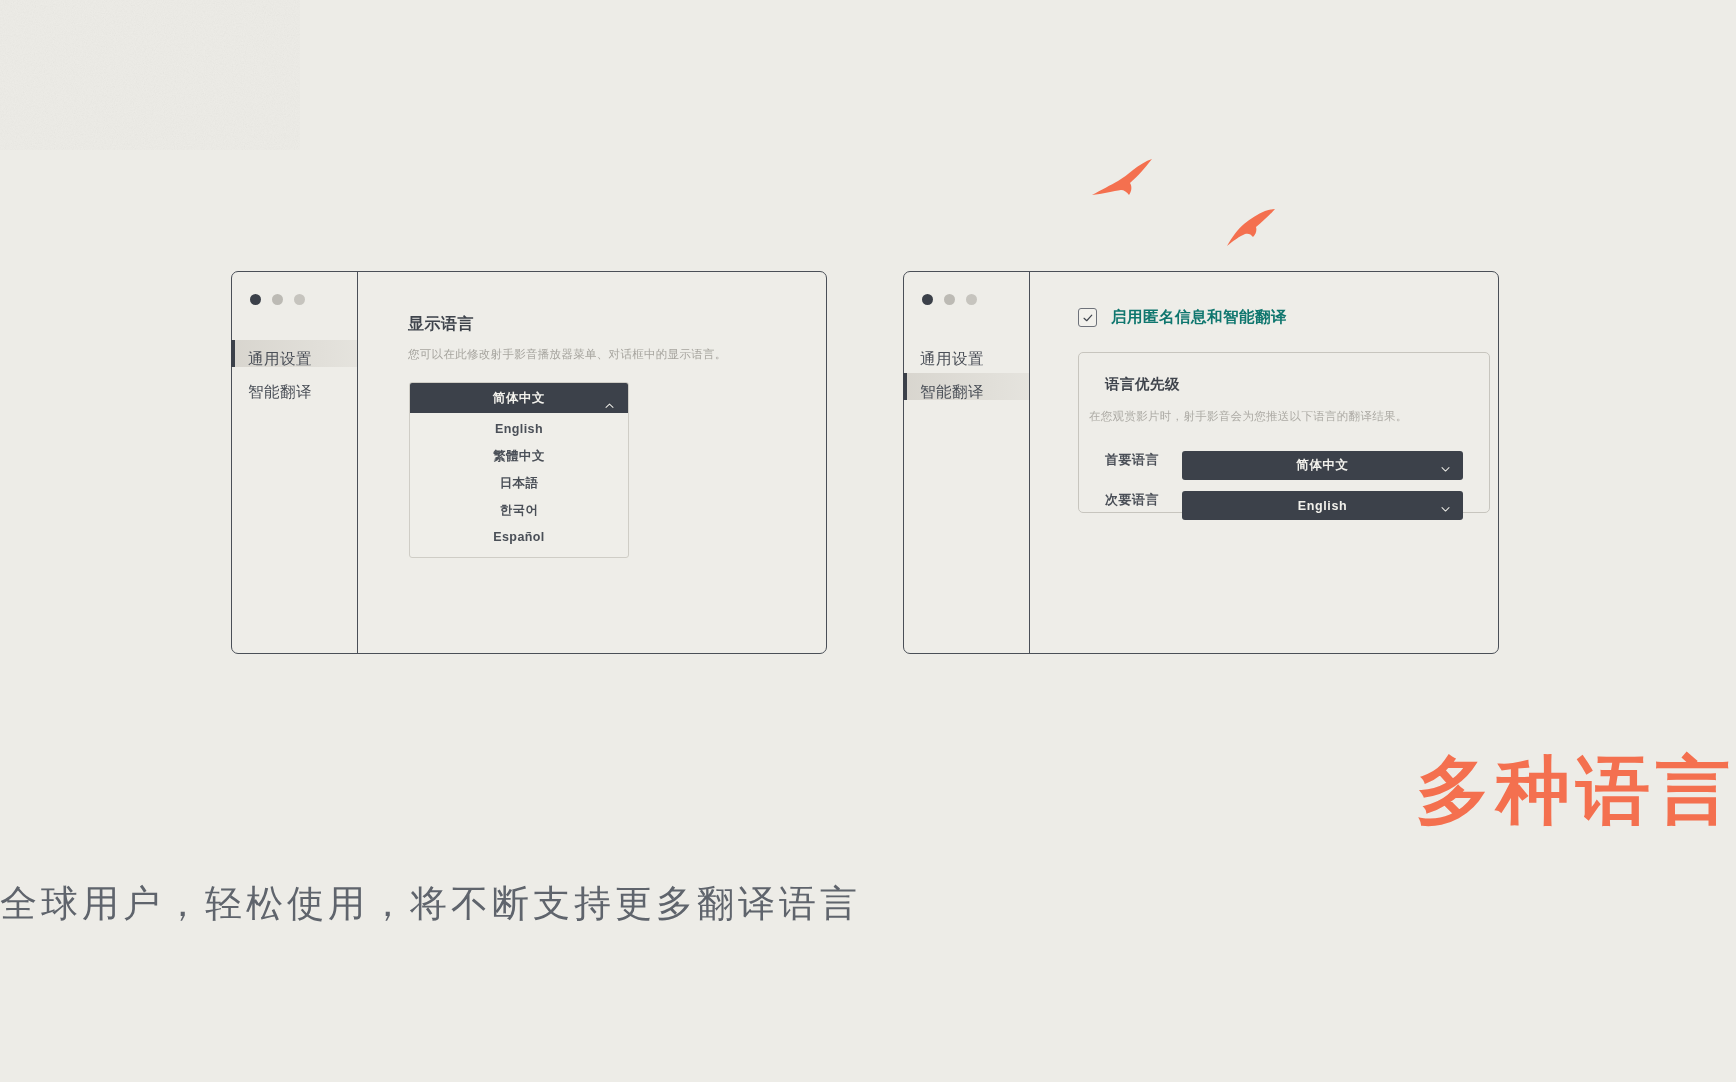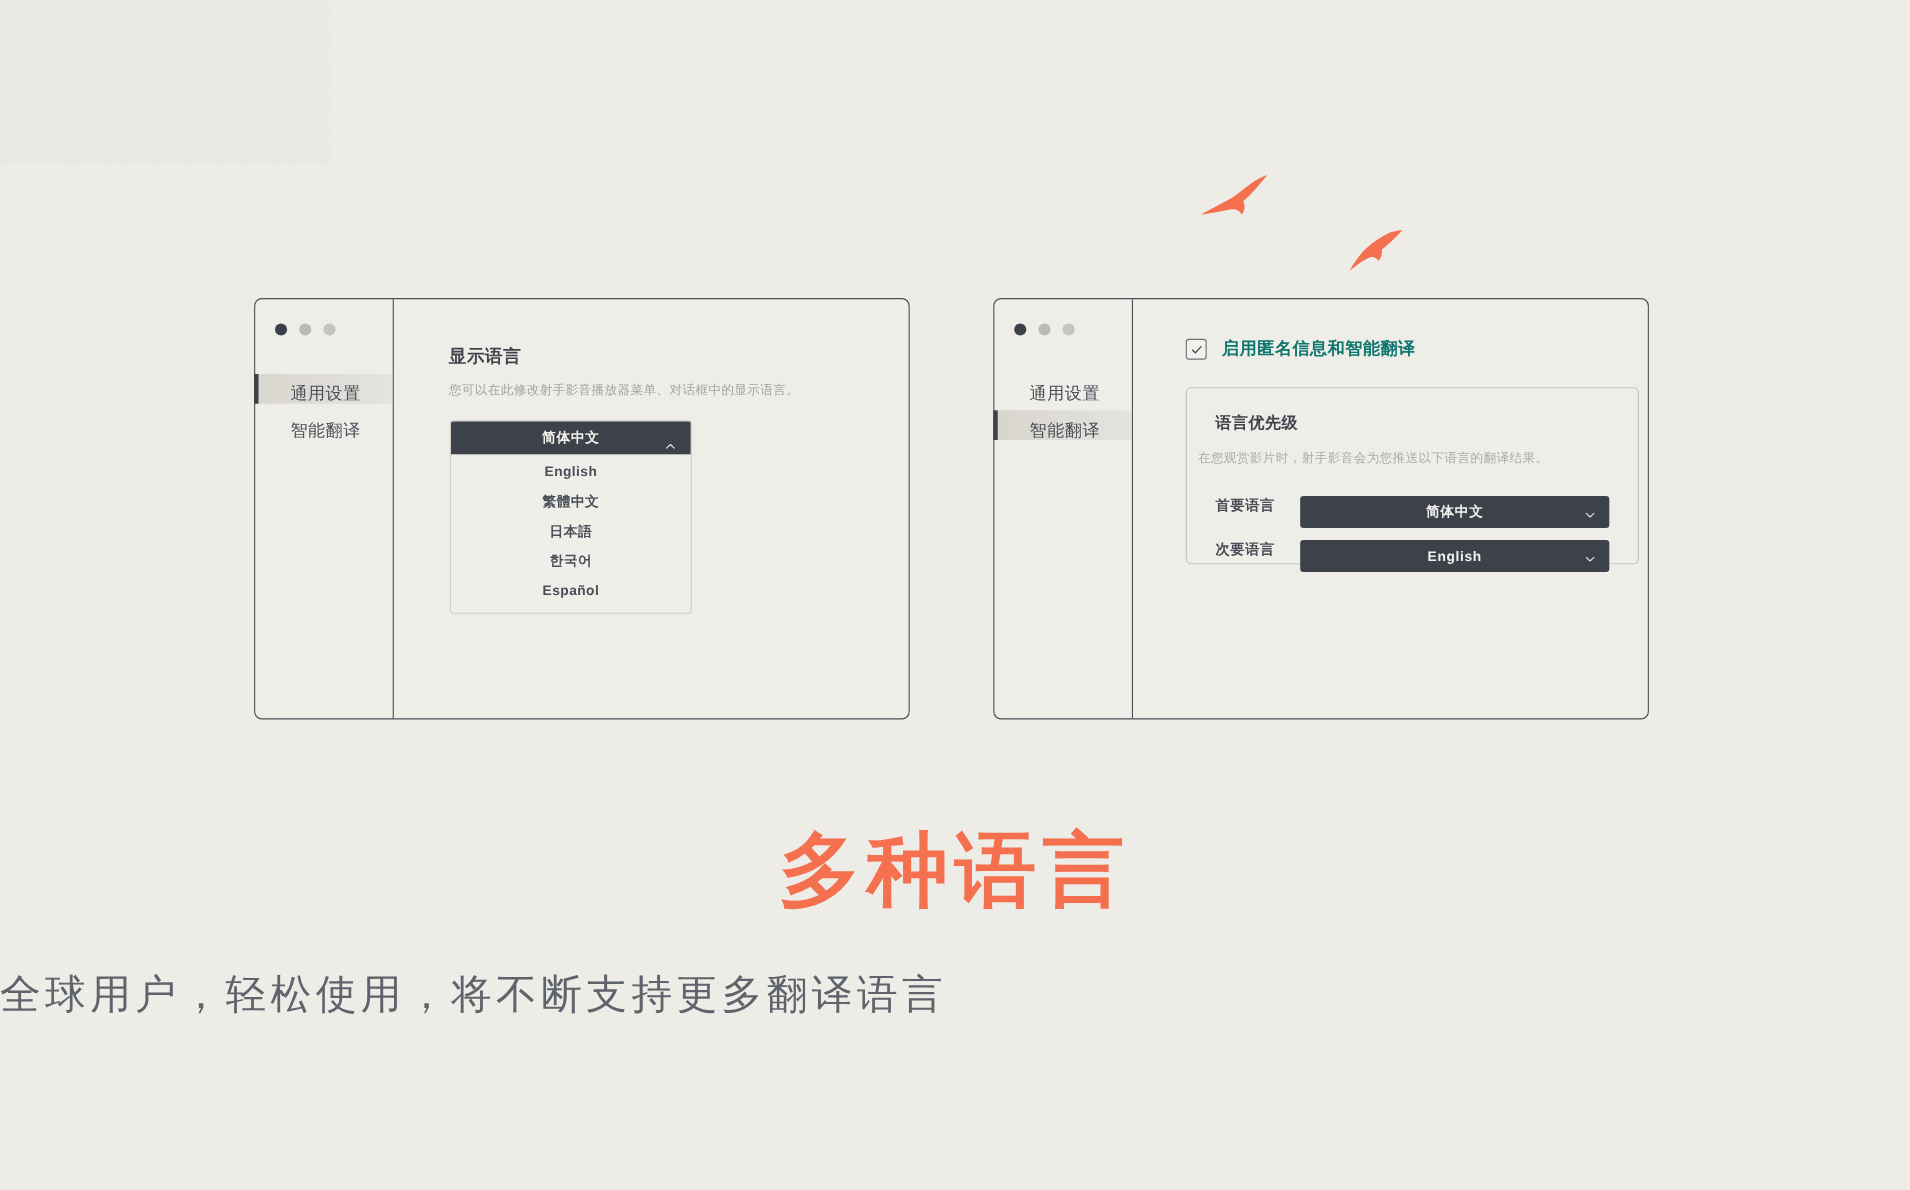--- a/index.html
+++ b/index.html
@@ -78,21 +78,21 @@
   .nav {
     position: absolute;
     top: 68px;
     left: 0;
     right: 0;
   }
   .nav-item {
     position: relative;
     height: 27px;
     line-height: 38px;
-    padding-left: 32px;
+    padding-left: 16px;
     font-size: 15.5px;
     color: #4a4f57;
     letter-spacing: .5px;
     box-sizing: border-box;
   }
   .nav-item.active {
     background: linear-gradient(to right, rgba(212,209,202,.85), rgba(212,209,202,.35));
   }
   .nav-item.active::before {
     content: "";
@@ -279,21 +279,21 @@
   }
   .bird-1 { left: 1090px; top: 157px; }
   .bird-2 { left: 1225px; top: 206px; }
 
   
   .headline {
     position: absolute;
     left: 0;
     right: 0;
     top: 742px;
-    text-align: center;
+    text-align: right;
     font-size: 74px;
     font-weight: 700;
     color: #f4704f;
     letter-spacing: 6px;
     z-index: 20;
   }
   .subline {
     position: absolute;
     left: 0;
     right: 0;

